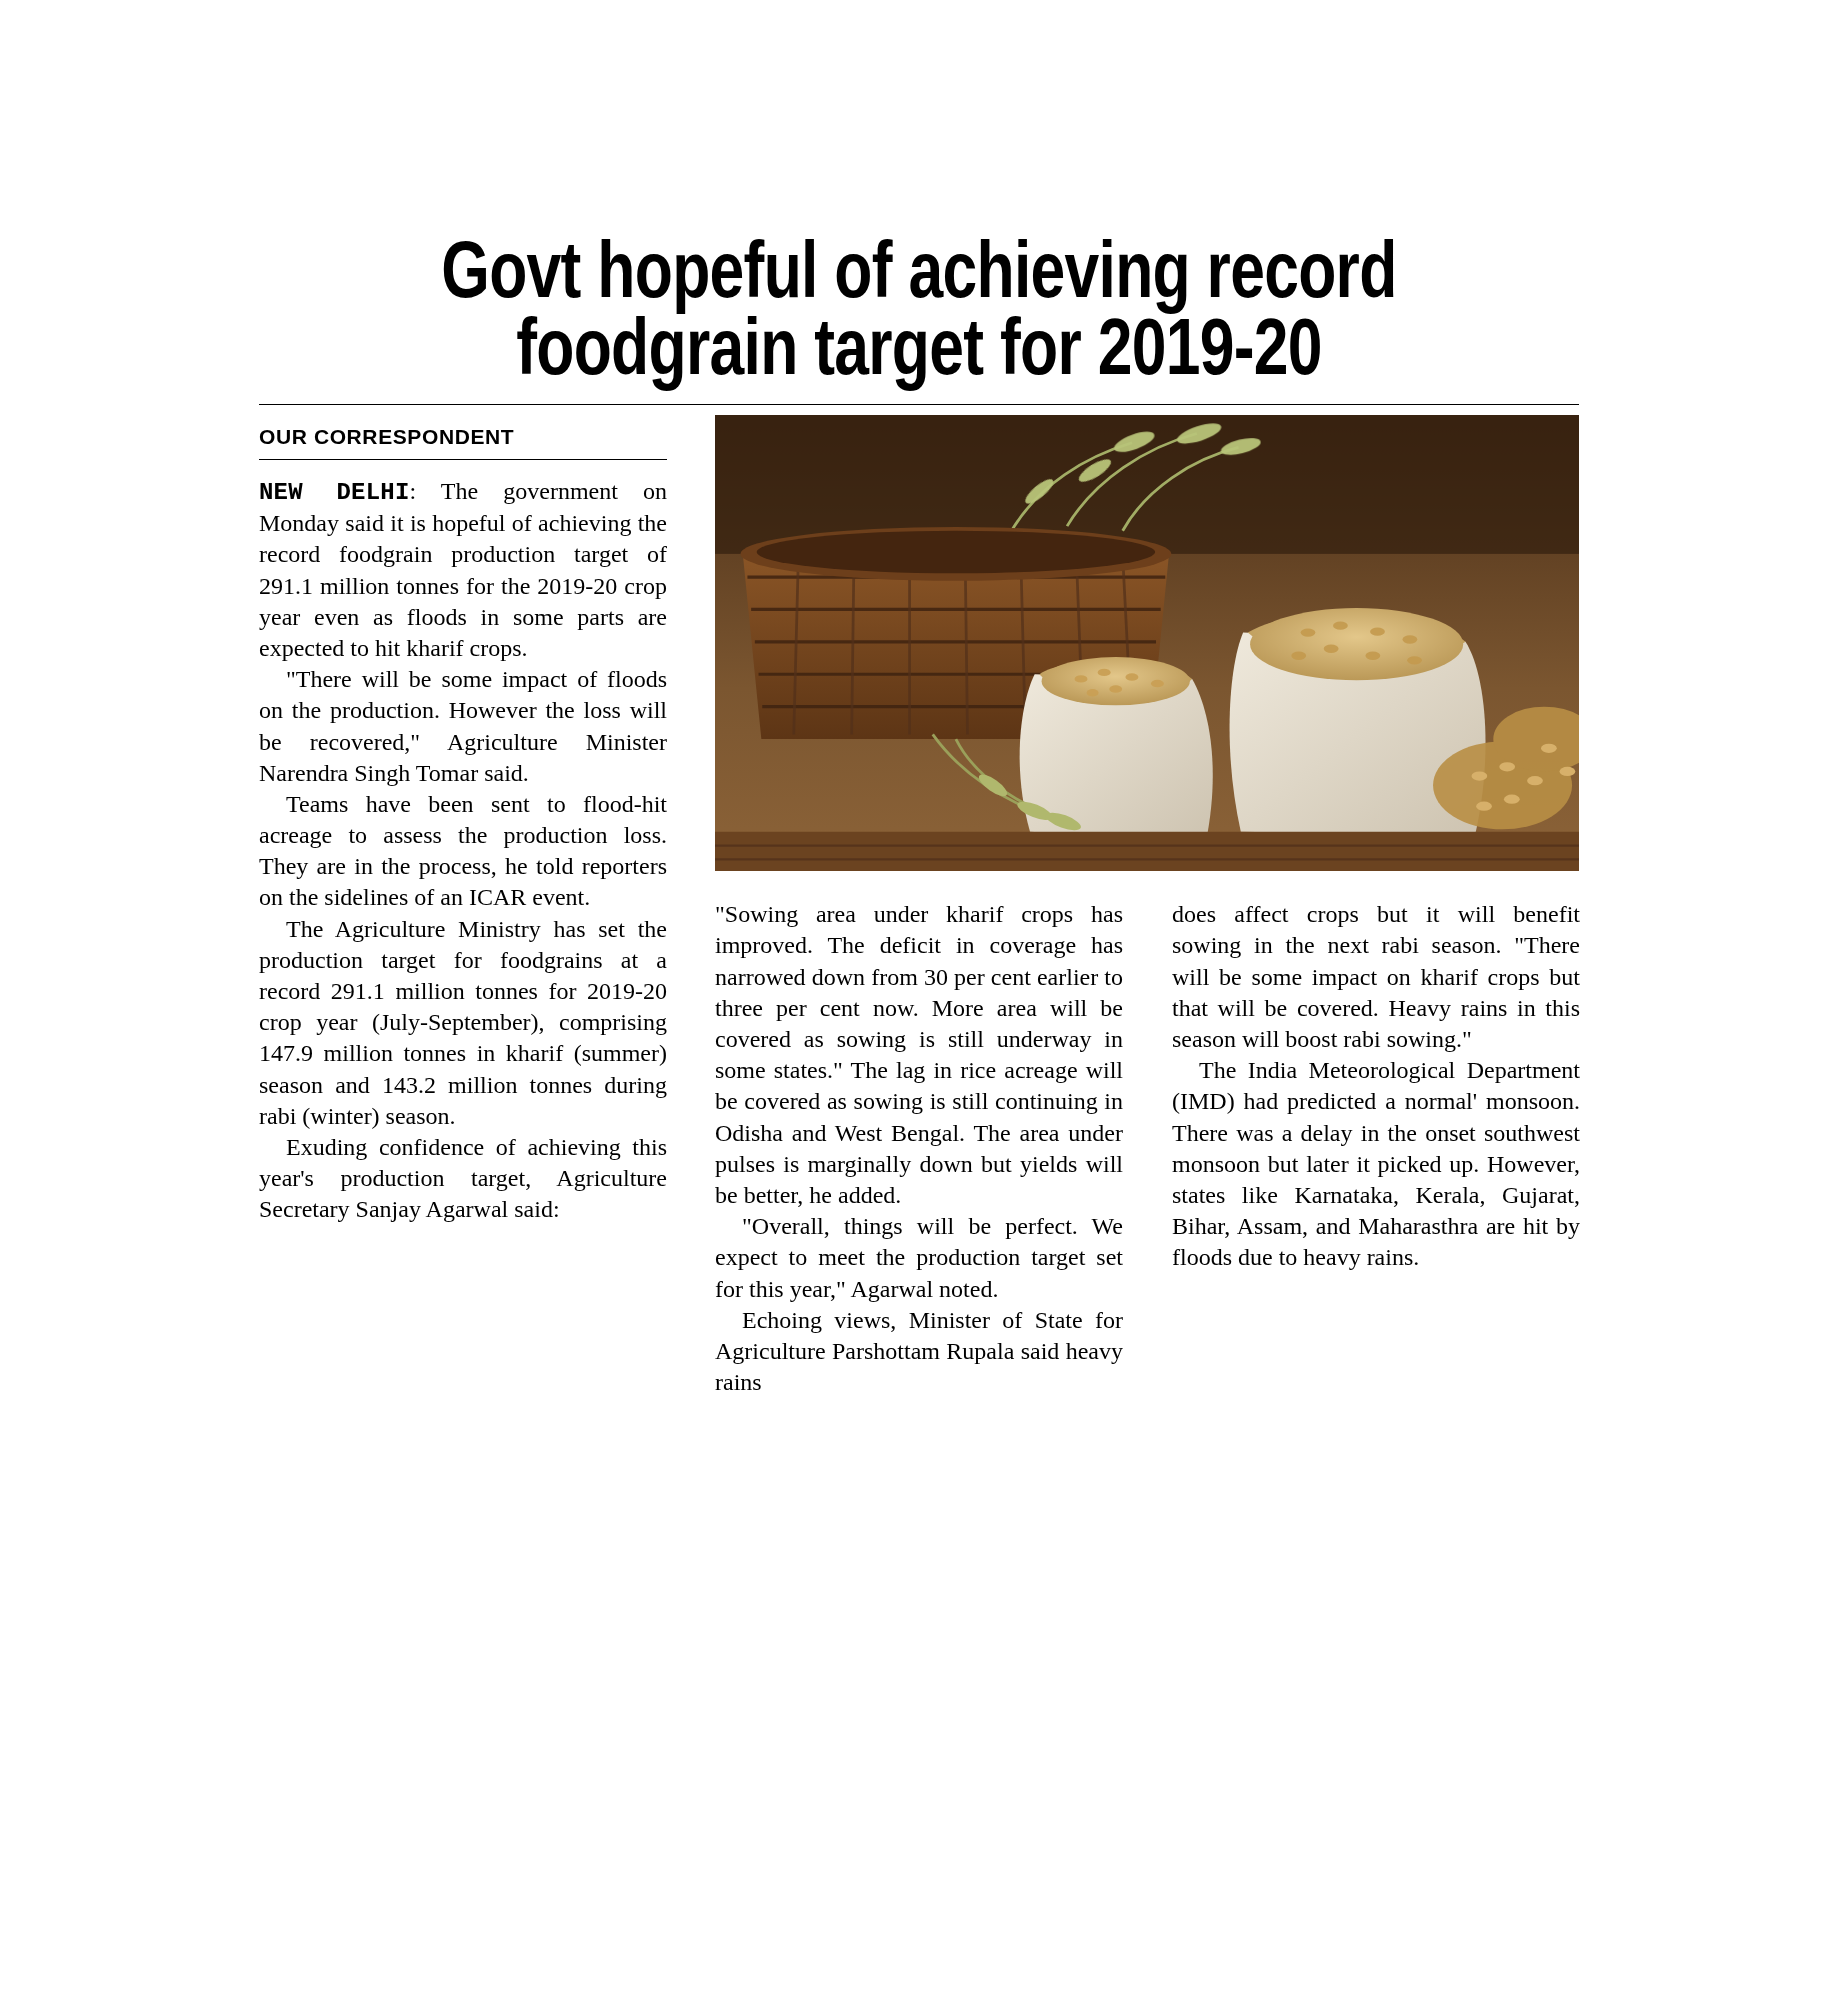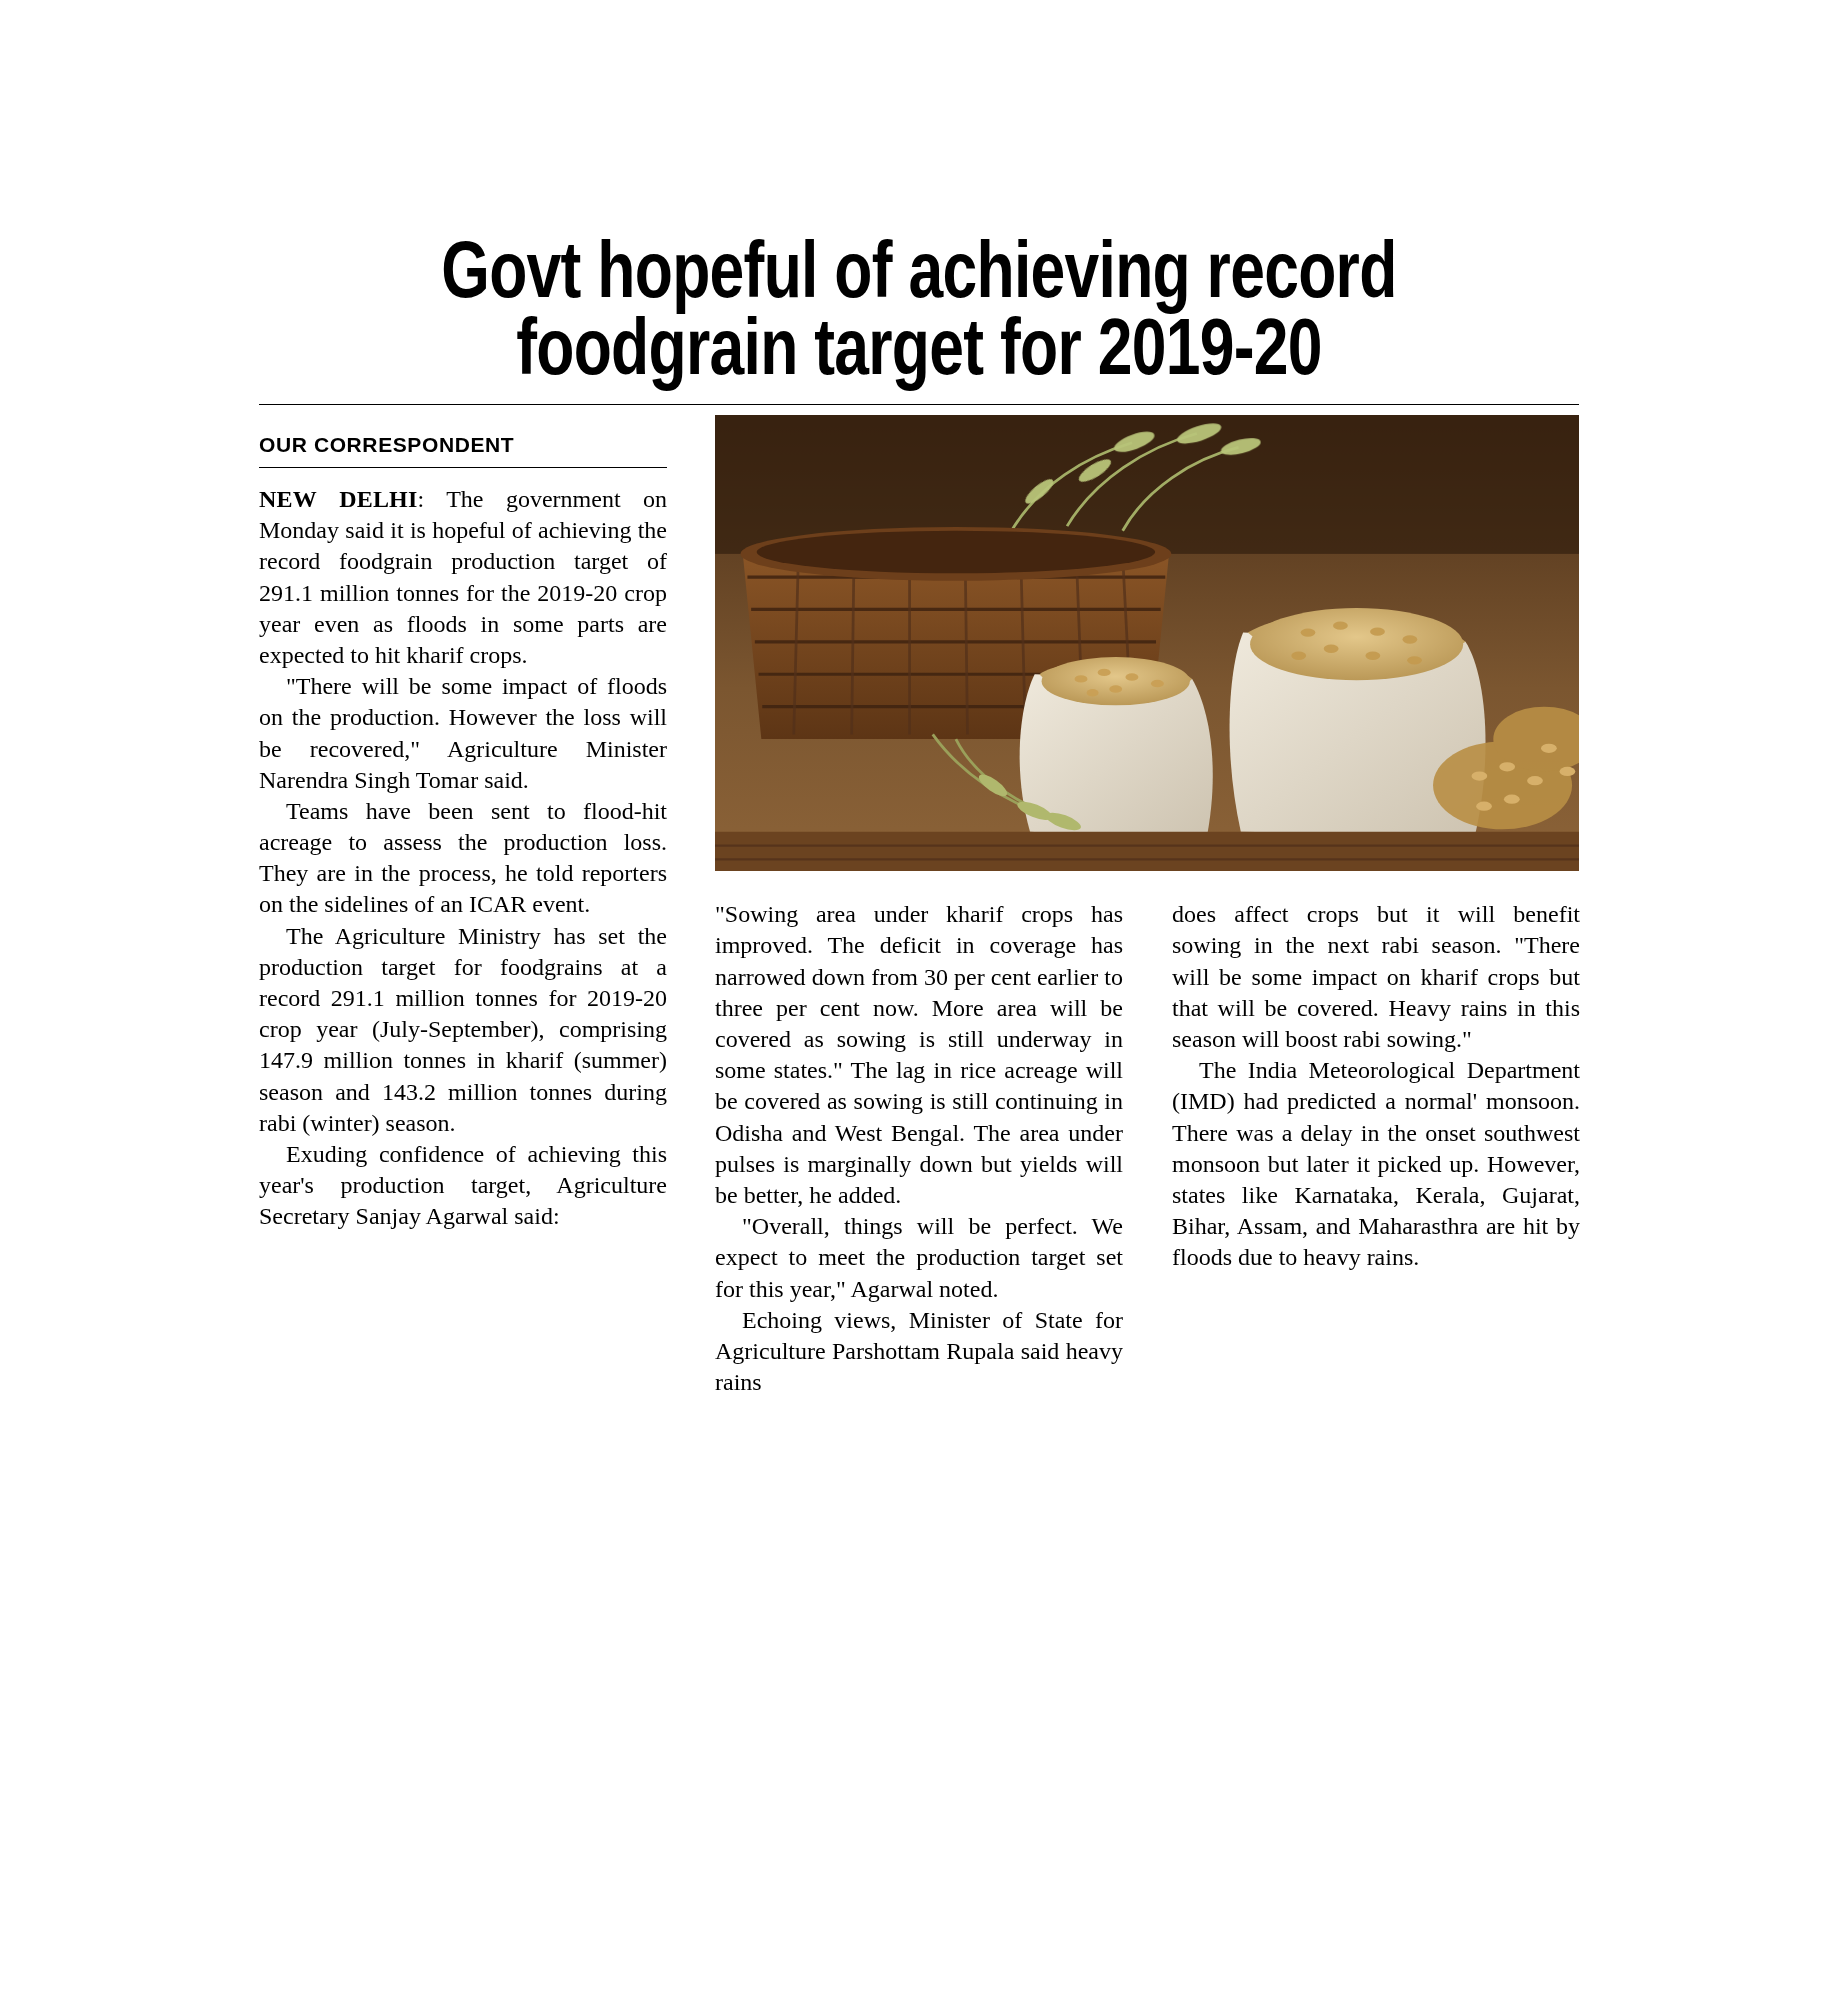--- a/index.html
+++ b/index.html
@@ -47,21 +47,21 @@
     width: 1320px;
     margin-top: 18.5px;
   }
   .body-wrap {
     position: relative;
     width: 1320px;
     margin-top: 10.2px;
   }
   .col {
     position: absolute;
-    top: 16px;
+    top: 8px;
     width: 408px;
   }
   .col1 { left: 0; }
   .col2 { left: 456px; top: 484px; }
   .col3 { left: 913px; top: 484px; }
 
   .byline {
     font-family: "Liberation Sans", sans-serif;
     font-weight: bold;
     font-size: 21px;
@@ -79,21 +79,21 @@
     line-height: 1.30;
     text-align: justify;
     text-justify: inter-word;
     hyphens: manual;
   }
   p + p {
     text-indent: 27px;
   }
   .dateline {
     font-weight: bold;
-    font-family: Liberation Serif, serif;
+    font-family: Liberation Mono, monospace;
     letter-spacing: 0.2px;
   }
   .photo {
     position: absolute;
     left: 456px;
     top: 0;
     width: 864px;
     height: 456px;
     overflow: hidden;
     background: #6b4a2a;

